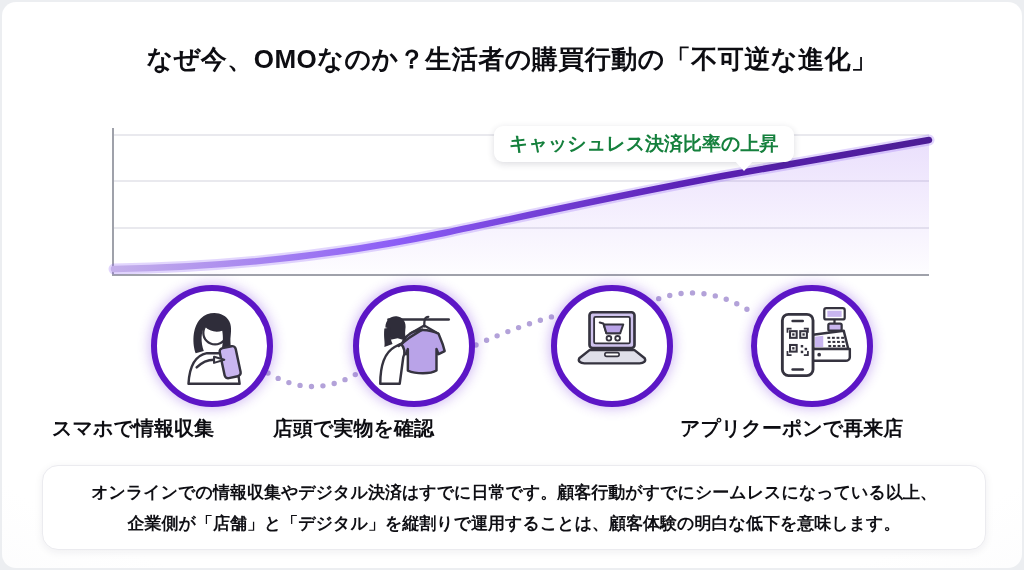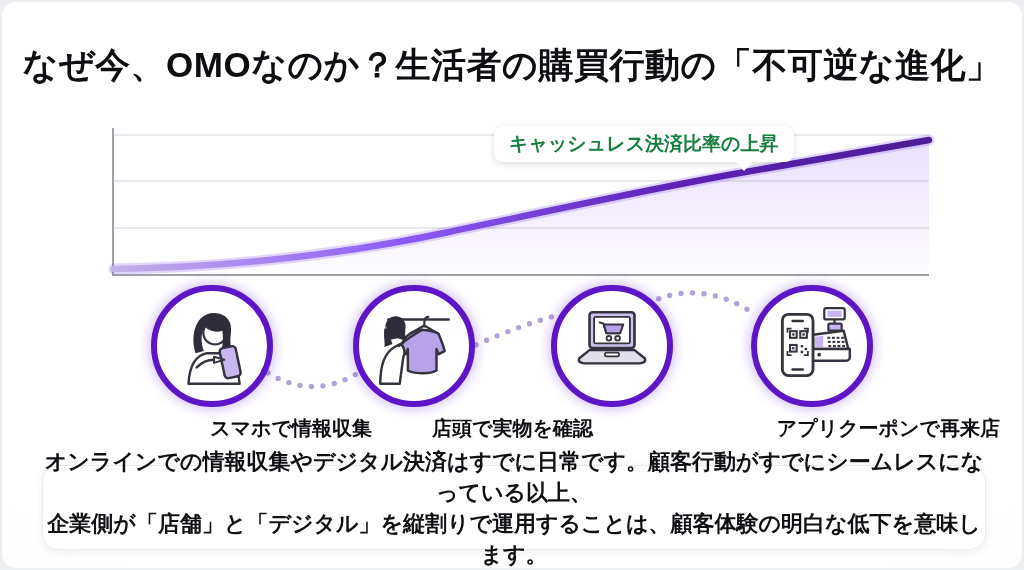--- a/index.html
+++ b/index.html
@@ -8,21 +8,21 @@
     background:#eceef1;
     font-family:"Liberation Sans","DejaVu Sans",sans-serif;
     -webkit-font-smoothing:antialiased;
   }
   .slide{
     position:absolute;inset:2px;border-radius:14px;overflow:hidden;
     background:radial-gradient(120% 130% at 50% 38%,#ffffff 55%,#f3f3f6 100%);
   }
   .title{
     position:absolute;left:0;top:40px;width:100%;
-    text-align:center;font-size:35px;font-weight:800;color:#0d0d12;
+    text-align:center;font-size:26px;font-weight:800;color:#0d0d12;
     letter-spacing:.5px;margin:0;
   }
   
   .chart{
     position:absolute;left:110px;top:126px;width:815px;height:146px;
     border-left:2px solid #9fa1aa;border-bottom:2px solid #9fa1aa;
   }
   .gridline{position:absolute;left:0;width:100%;height:1.5px;background:#e9e9ee;}
   .g1{top:6px;} .g2{top:52px;} .g3{top:99px;}
   .curve-svg{position:absolute;left:0;top:0;width:815px;height:146px;overflow:visible;}
@@ -44,30 +44,30 @@
   .circle{
     position:absolute;top:283px;width:122px;height:122px;box-sizing:border-box;
     border:6px solid #5c16c6;border-radius:50%;background:#fff;z-index:2;
     box-shadow:0 0 12px 2px rgba(109,40,217,.30);
     display:flex;align-items:center;justify-content:center;
   }
   .c1{left:149px;} .c2{left:351px;} .c3{left:549px;} .c4{left:749px;}
   .circle svg{width:92px;height:92px;}
   .step-label{
     position:absolute;top:413px;width:320px;margin-left:-160px;
-    text-align:right;font-size:20px;font-weight:800;color:#0d0d12;z-index:2;
+    text-align:left;font-size:20px;font-weight:800;color:#0d0d12;z-index:2;
   }
   .l1{left:210px;} .l2{left:431px;} .l3{left:610px;} .l4{left:812px;padding-left:26px;}
   
   .footer{
     position:absolute;left:40px;top:463px;width:944px;height:85px;box-sizing:border-box;
     background:#fff;border:1px solid #ebebef;border-radius:16px;
     box-shadow:0 2px 8px rgba(30,30,50,.07);
     display:flex;flex-direction:column;justify-content:center;
-    text-align:center;font-size:22px;font-weight:700;color:#0f0f14;line-height:31px;
+    text-align:center;font-size:17px;font-weight:700;color:#0f0f14;line-height:31px;
   }
 </style>
 </head>
 <body>
 
 <div class="slide">
 
   <h1 class="title">なぜ今、OMOなのか？生活者の購買行動の「不可逆な進化」</h1>
 
   <div class="chart">

